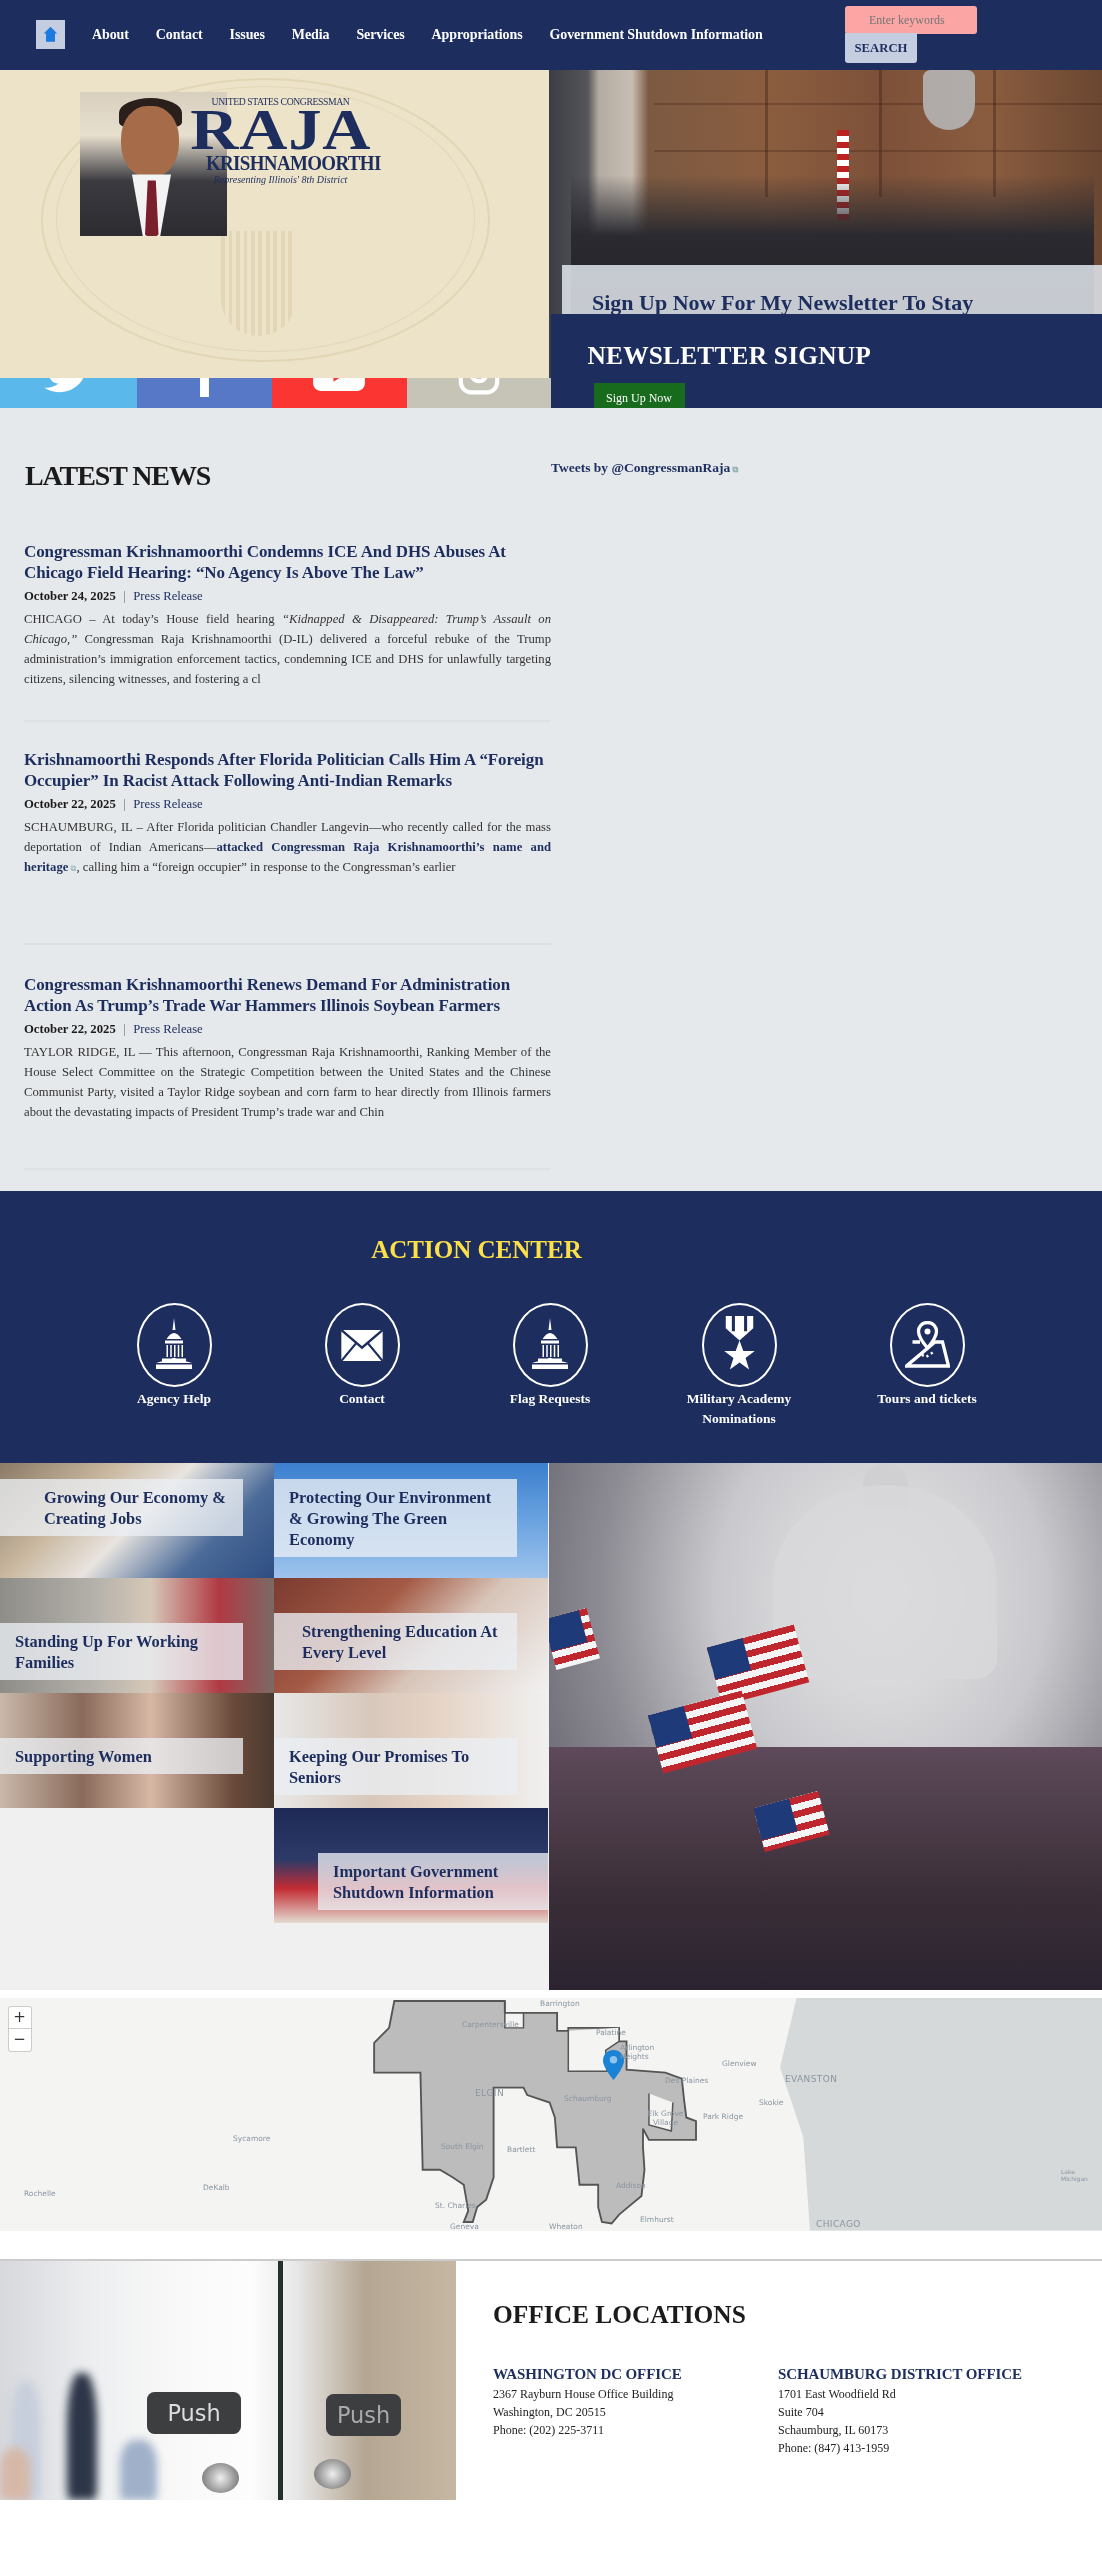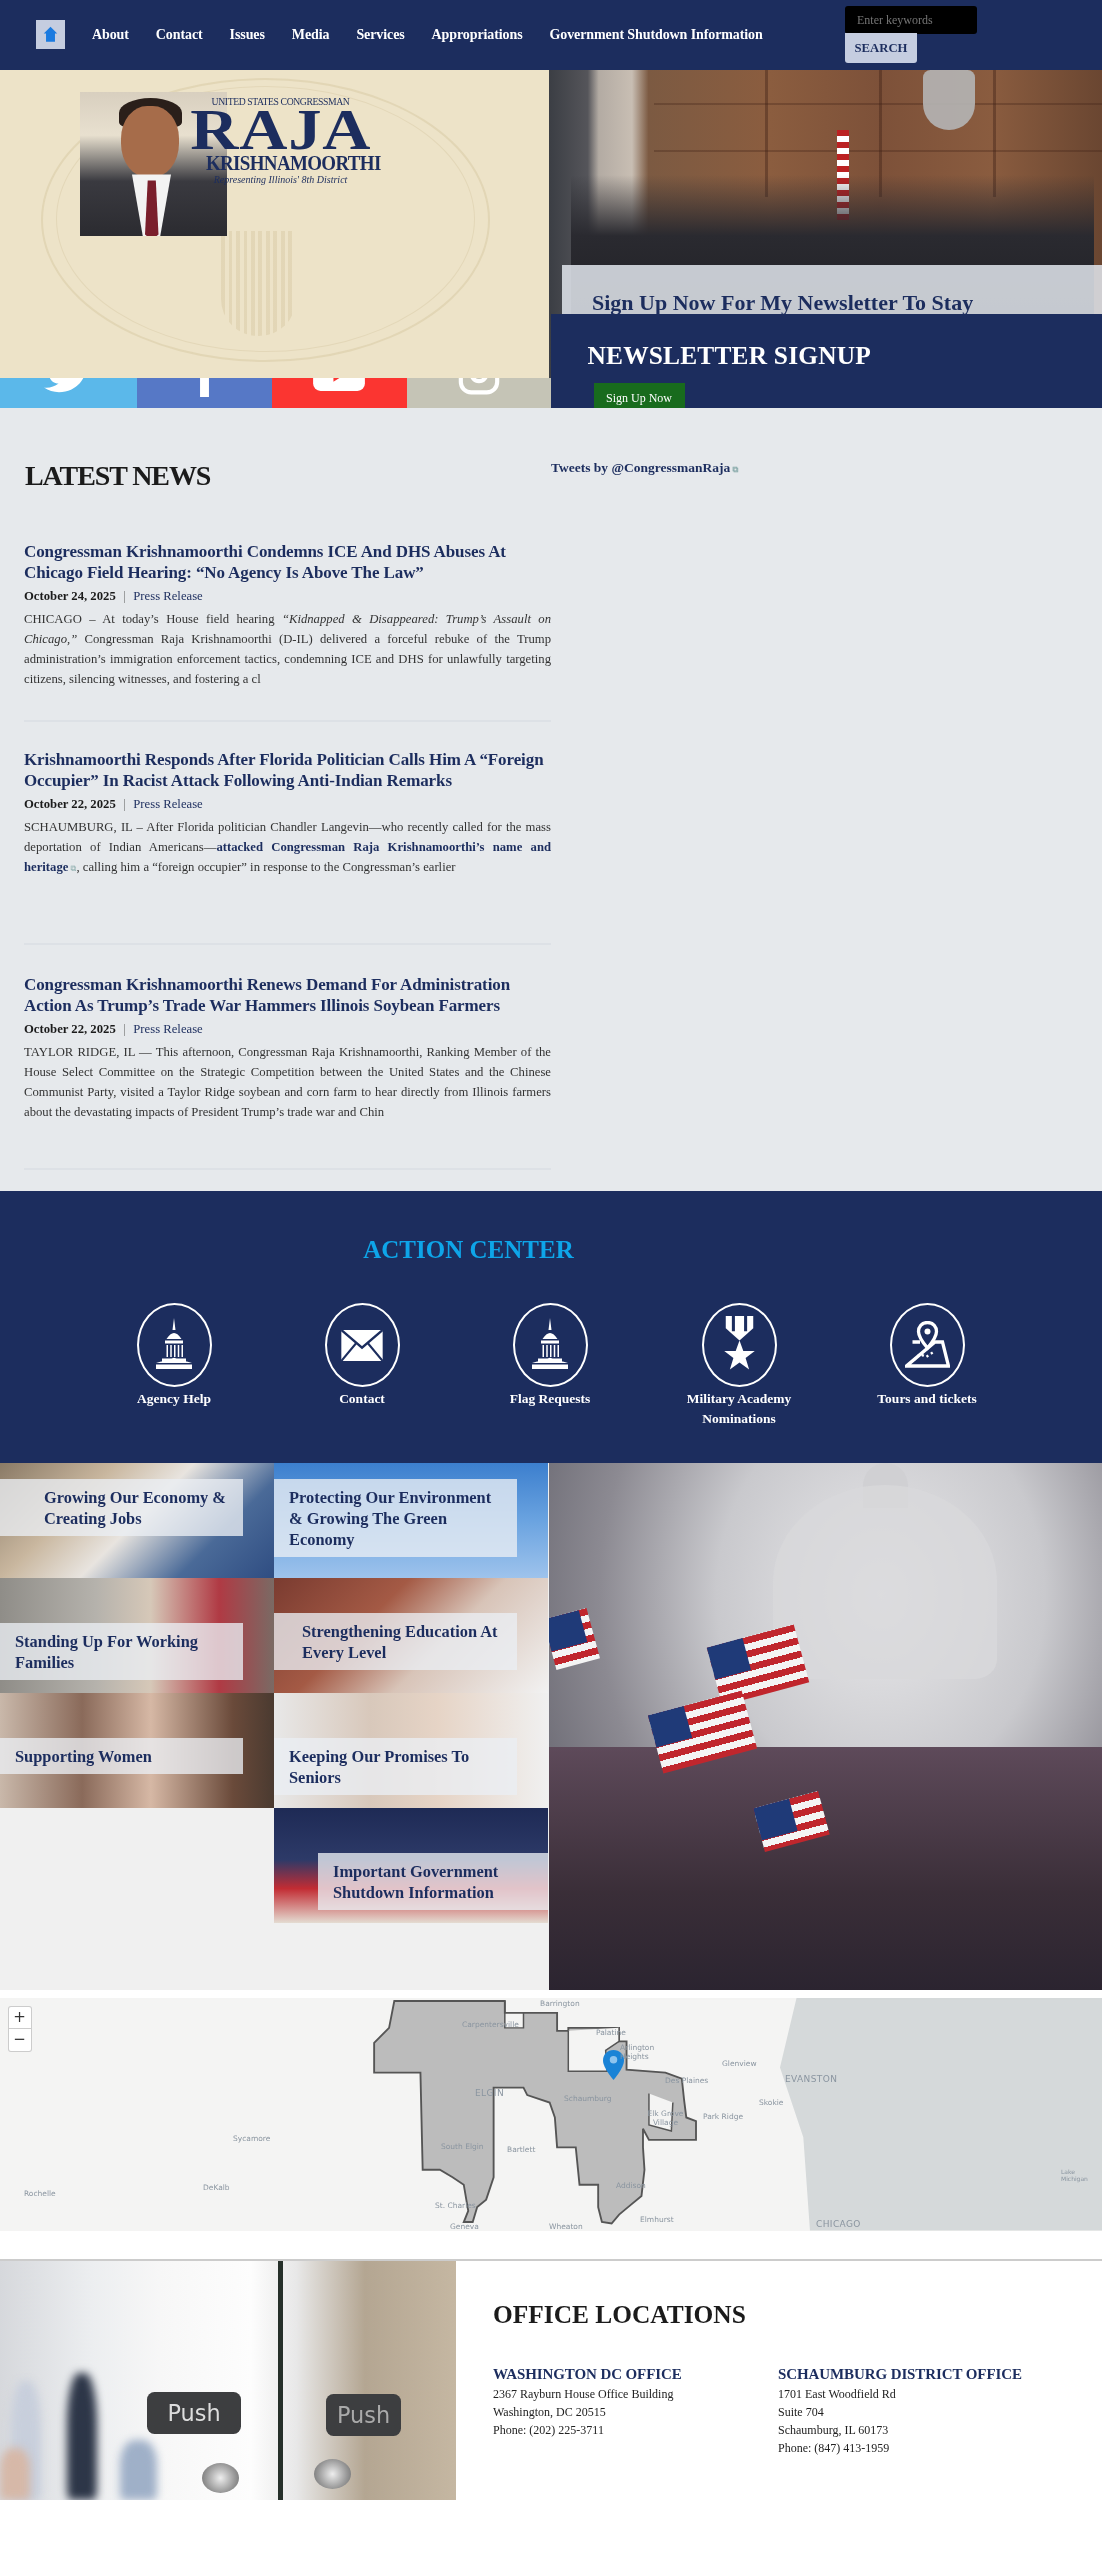--- a/index.html
+++ b/index.html
@@ -5,21 +5,21 @@
   * { box-sizing: border-box; margin: 0; padding: 0; }
   html, body { width: 1103px; background: #fff; }
   body { font-family: "Liberation Serif", "DejaVu Serif", serif; color: #222; }
   .page { width: 1103px; position: relative; overflow: hidden; }
 
   
   .header { height: 70px; background: #1c2d5e; position: relative; width: 1103px; }
   .nav { position: absolute; left: 36px; top: 18px; display: flex; align-items: center; height: 33px; }
   .home-btn { width: 29px; height: 29px; background: #c5cde0; display: flex; align-items: center; justify-content: center; margin-right: 15.7px; }
   .nav a { color: #fff; font-weight: bold; font-size: 14px; text-decoration: none; margin-right: 27px; letter-spacing: -0.1px; }
-  .search-box { position: absolute; left: 845px; top: 6px; width: 132px; height: 28px; background: #000000; border-radius: 3px; border: none; font-family: "Liberation Serif", serif; font-size: 12px; padding-left: 12px; color: #666; }
+  .search-box { position: absolute; left: 845px; top: 6px; width: 132px; height: 28px; background: #fca5a5; border-radius: 3px; border: none; font-family: "Liberation Serif", serif; font-size: 12px; padding-left: 24px; color: #666; }
   .search-btn { position: absolute; left: 845px; top: 33px; width: 72px; height: 30px; background: #c5cde0; color: #1c2d5e; font-weight: bold; font-size: 12.7px; border: none; border-radius: 0 0 3px 3px; font-family: "Liberation Serif", serif; }
 
   
   .hero { display: flex; height: 244px; }
   .hero-left { width: 549px; height: 308px; background: #ede3c8; position: relative; overflow: hidden; }
   .seal { position: absolute; left: 41px; top: 7.5px; width: 449px; height: 284px; border-radius: 50%; border: 2.2px solid #dfd2b0; opacity: .8; }
   .seal2 { position: absolute; left: 56px; top: 16.4px; width: 419px; height: 266px; border-radius: 50%; border: 1.5px solid #e3d7b8; }
   .seal-shield { position: absolute; left: 221px; top: 161px; width: 75px; height: 105px; background: repeating-linear-gradient(90deg, #e0d3b2 0 3.7px, #ede3c8 3.7px 7.5px); border-radius: 0 0 37px 37px; opacity: .8; }
   .portrait { position: absolute; left: 80px; top: 22.4px; width: 147px; height: 144px; background: linear-gradient(180deg, #d8cfbf 0%, #e8e0cf 30%, #3a3a40 62%, #2b2b30 100%); overflow: hidden; }
   .face { position: absolute; left: 41px; top: 13.5px; width: 58px; height: 72px; background: #a66c4a; border-radius: 45% 45% 48% 48%; }
@@ -64,21 +64,21 @@
   .meta { margin-top: 6px; font-size: 12.7px; }
   .meta .date { font-weight: bold; color: #1b1b1b; }
   .meta .sep { color: #777; margin: 0 7.5px; }
   .meta .type { color: #1c2d5e; }
   .article p { margin-top: 5.2px; font-size: 12.7px; line-height: 20px; color: #333; text-align: justify; }
   .article p b { color: #1c2d5e; }
   .divider { position: absolute; left: 24px; width: 527px; height: 1.5px; background: #dde1e6; }
 
   
   .action { background: #1c2d5e; height: 272px; position: relative; }
-  .action-title { position: absolute; left: 0; width: 937px; top: 45px; text-align: center; color: #0ea5e9; font-weight: bold; font-size: 25px; }
+  .action-title { position: absolute; left: 8px; width: 937px; top: 45px; text-align: center; color: #fde047; font-weight: bold; font-size: 25px; }
   .ac-item { position: absolute; top: 112px; width: 150px; text-align: center; }
   .ac-circle { width: 75px; height: 84px; border: 2.2px solid #fff; border-radius: 50%; margin: 0 auto; display: flex; align-items: center; justify-content: center; }
   .ac-label { color: #fff; font-weight: bold; font-size: 13.5px; line-height: 20px; margin-top: 1.5px; }
 
   
   .issues { display: flex; height: 527px; background: #f0f0f0; }
   .issue-grid { width: 549px; position: relative; height: 527px; }
   .tile { position: absolute; width: 274px; height: 115px; overflow: hidden; }
   .tile-label { position: absolute; left: 0; width: 243px; background: rgba(235,238,243,.78); padding: 7.5px 15px; color: #1c2d5e; font-weight: bold; font-size: 16.4px; line-height: 21px; }
   .big-photo { width: 553px; height: 527px; position: relative; overflow: hidden;

